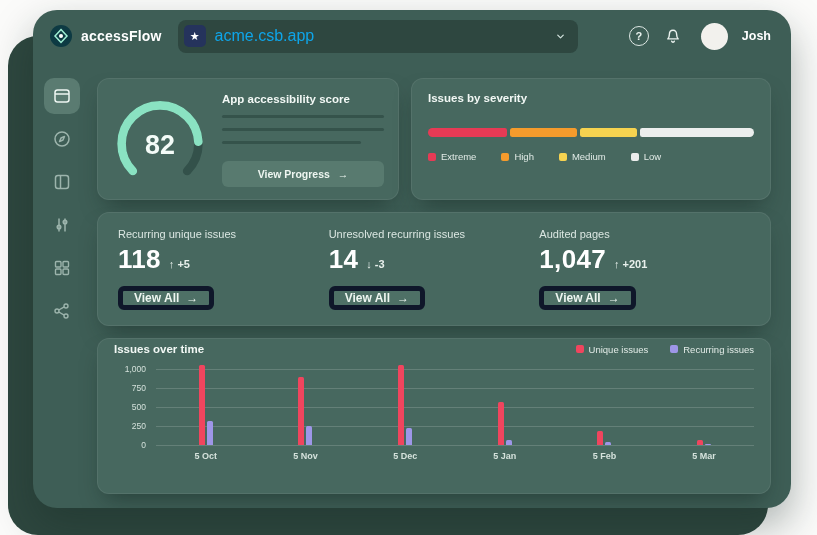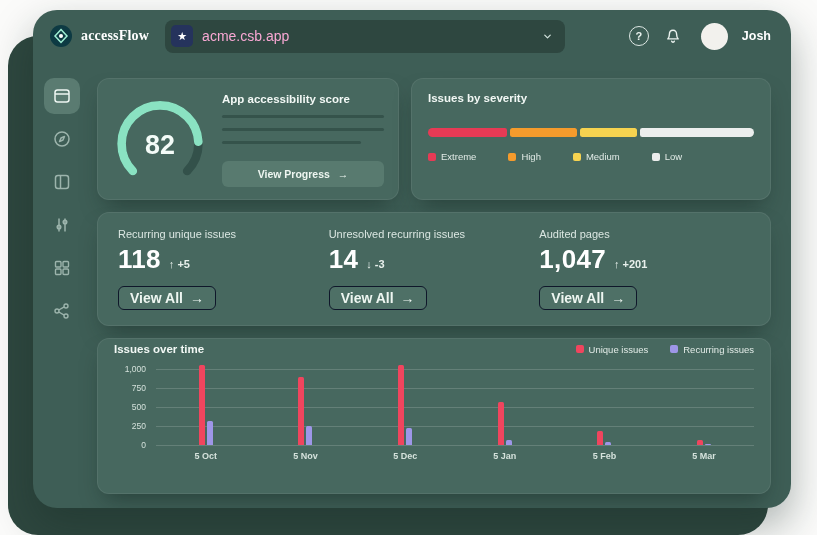--- a/index.html
+++ b/index.html
@@ -17,31 +17,31 @@
   .window {
     position: absolute; left: 33px; top: 10px;
     width: 758px; height: 498px;
     background: #3e5e56; border-radius: 24px;
     box-shadow: 0 18px 40px rgba(20,40,35,.35);
     display: flex; flex-direction: column; overflow: hidden;
   }
   
   .topbar { height: 52px; display: flex; align-items: center; padding: 0 20px 0 16px; flex-shrink: 0; }
   .logo { display: flex; align-items: center; gap: 8px; }
-  .logo-text { color: #ffffff; font-weight: 700; font-size: 14px; letter-spacing: .2px; font-family: Liberation Serif, serif; }
+  .logo-text { color: #ffffff; font-weight: 700; font-size: 14px; letter-spacing: .2px; }
   .domain {
     margin-left: 16px; width: 400px; height: 33px;
     background: #2e4740; border-radius: 8px;
     display: flex; align-items: center; gap: 9px; padding: 0 12px 0 6px; cursor: pointer;
   }
   .star-badge {
     width: 22px; height: 22px; border-radius: 5px; background: #25335c;
     color: #fff; font-size: 11px; display: flex; align-items: center; justify-content: center;
   }
-  .domain-text { flex: 1; color: #f9a8d4; font-size: 14px; }
+  .domain-text { flex: 1; color: #0ea5e9; font-size: 16px; }
   .spacer { flex: 1; }
   .top-actions { display: flex; align-items: center; gap: 14px; }
   .help {
     width: 20px; height: 20px; border-radius: 50%;
     border: 1.5px solid #dfe9e5; color: #eaf2ee;
     font-size: 11px; font-weight: 700;
     display: flex; align-items: center; justify-content: center; cursor: pointer;
   }
   .icon-btn { display: flex; align-items: center; cursor: pointer; }
   .avatar { width: 27px; height: 27px; border-radius: 50%; background: #f2f1ed; margin-left: 4px; cursor: pointer; }
@@ -74,34 +74,34 @@
     background: #587a6f; border: none; border-radius: 6px;
     color: #eef6f1; font-size: 10.5px; font-weight: 600;
     display: flex; align-items: center; justify-content: center; gap: 8px; cursor: pointer;
     font-family: "Liberation Sans", sans-serif;
   }
   .severity-card { flex: 1; padding: 13px 16px; display: flex; flex-direction: column; }
   .sev-bar { display: flex; gap: 3px; height: 9px; margin-top: 24px; }
   .seg { border-radius: 2.5px; }
   .seg:first-child { border-top-left-radius: 5px; border-bottom-left-radius: 5px; }
   .seg:last-child { border-top-right-radius: 5px; border-bottom-right-radius: 5px; }
-  .legend { display: flex; gap: 32px; margin-top: 14px; }
+  .legend { display: flex; gap: 25px; margin-top: 14px; }
   .legend-item { display: flex; align-items: center; gap: 5px; color: #e2ebe7; font-size: 9.5px; }
   .sq { width: 8px; height: 8px; border-radius: 2px; display: inline-block; flex-shrink: 0; }
   
   .stats-card { height: 114px; padding: 15px 20px; display: flex; flex-shrink: 0; }
   .stat { flex: 1; display: flex; flex-direction: column; align-items: flex-start; }
   .stat-label { color: #dbe7e2; font-size: 11px; }
   .stat-value-row { display: flex; align-items: baseline; gap: 8px; margin-top: 4px; }
   .stat-value { color: #ffffff; font-size: 26px; font-weight: 700; letter-spacing: .3px; }
   .stat-change { color: #e8f0ec; font-size: 11px; font-weight: 600; }
   .va-btn {
     margin-top: 11px; height: 24px; padding: 0 11px;
-    background: #4e7066; border: 1px solid #0f172a; border-radius: 6px;
-    color: #eef6f1; font-size: 14px; font-weight: 600;
+    background: #4e7066; border: 5px solid #0f172a; border-radius: 6px;
+    color: #eef6f1; font-size: 12px; font-weight: 600;
     display: flex; align-items: center; gap: 7px; cursor: pointer;
     font-family: "Liberation Sans", sans-serif;
   }
   
   .chart-card { flex: 1; padding: 4px 16px 10px; display: flex; flex-direction: column; min-height: 0; }
   .chart-head { display: flex; align-items: center; justify-content: space-between; }
   .chart-legend { display: flex; gap: 22px; }
   .chart { display: flex; gap: 10px; margin-top: 14px; flex: 1; }
   .yaxis { width: 32px; position: relative; height: 76px; flex-shrink: 0; }
   .ytick { position: absolute; right: 0; font-size: 8.5px; color: #d3e0da; }

